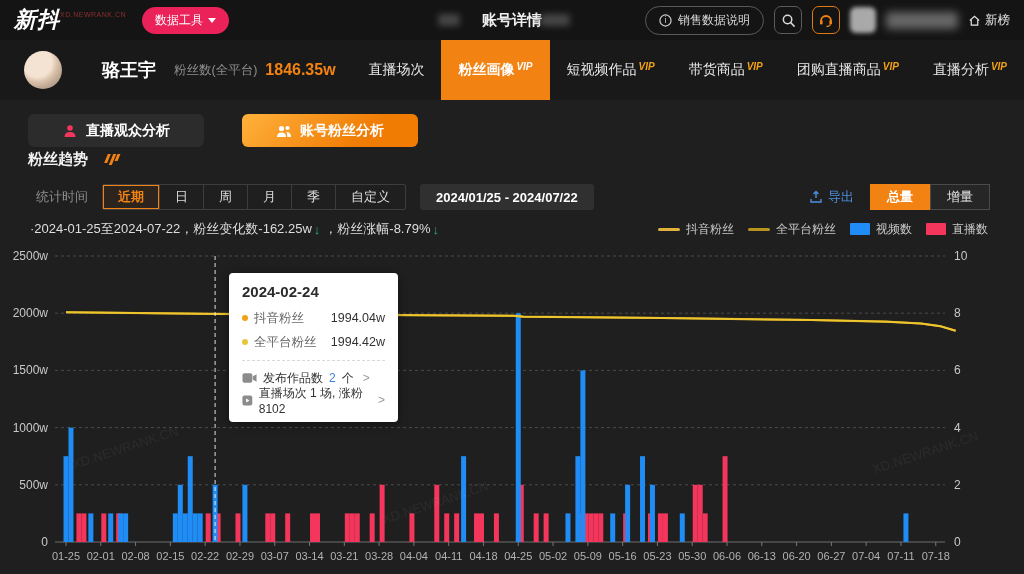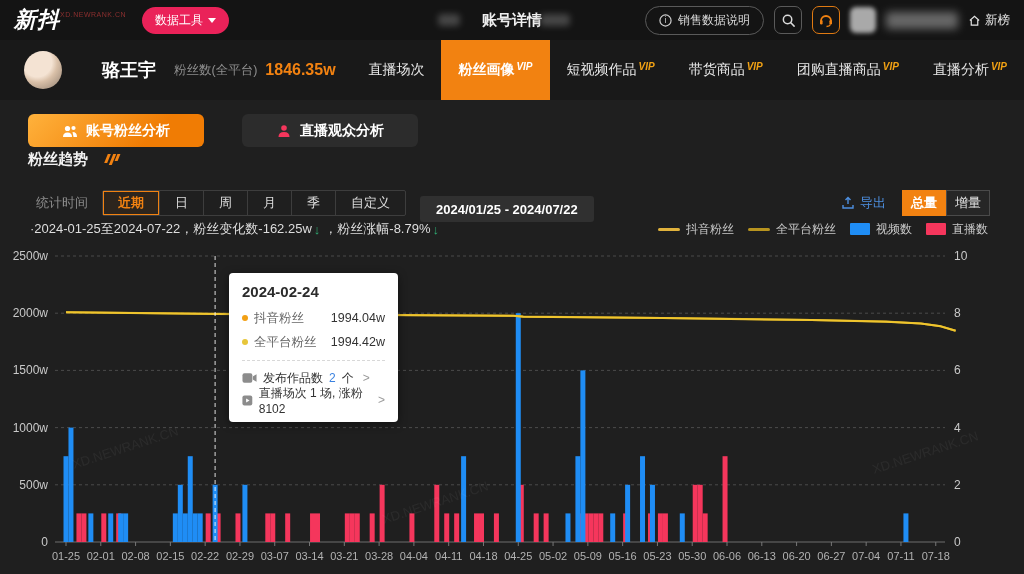--- a/index.html
+++ b/index.html
@@ -58,25 +58,25 @@
   .title-marks i:nth-child(1){height:9px;} .title-marks i:nth-child(2){height:11px;} .title-marks i:nth-child(3){height:7px;}
 
   .filter-row { position:absolute; top:84px; left:36px; right:34px; display:flex; align-items:center; }
   .filter-label { color:#8c8c8c; font-size:13px; margin-right:14px; }
   .seg { display:flex; border:1px solid #3d3d3d; border-radius:2px; height:26px; }
   .seg-opt { display:flex; align-items:center; padding:0 15px; color:#dcdcdc; font-size:13px; cursor:pointer;
     border-right:1px solid #3d3d3d; background:transparent; }
   .seg-opt:last-child { border-right:none; }
   .seg-opt.selected { color:#f28211; font-weight:bold; box-shadow:inset 0 0 0 1px #f28211; background:rgba(242,130,17,.07); }
   .date-box { margin-left:14px; height:26px; display:flex; align-items:center; padding:0 16px;
-    background:#303030; border-radius:3px; color:#fff; font-size:13px; font-weight:bold; cursor:pointer;margin-top:12px; }
+    background:#303030; border-radius:3px; color:#fff; font-size:13px; font-weight:bold; cursor:pointer; }
   .filter-right { margin-left:auto; display:flex; align-items:center; gap:16px; }
   .export-btn { display:flex; align-items:center; gap:5px; color:#4d8fe0; font-size:13px; background:none; border:none; cursor:pointer; }
   .mode-toggle { display:flex; height:26px; }
-  .mode-opt { display:flex; align-items:center; padding:0 8px; font-size:13px; cursor:pointer;
+  .mode-opt { display:flex; align-items:center; padding:0 16px; font-size:13px; cursor:pointer;
     background:#262626; color:#e5e5e5; border:1px solid #4a4a4a; }
   .mode-opt.selected { background:#f28211; color:#fff; font-weight:bold; border-color:#f28211; }
 
   .summary-row { position:absolute; top:120px; left:30px; right:36px; display:flex; align-items:center;
     color:#dedede; font-size:13px; }
   .down-arrow { color:#2fae74; font-weight:bold; margin:0 4px 0 2px; font-size:13px; }
   .legend { margin-left:auto; display:flex; align-items:center; gap:14px; }
   .legend-item { display:flex; align-items:center; gap:6px; color:#c9c9c9; font-size:12px; cursor:pointer; }
   .lg-line { width:22px; height:3px; border-radius:2px; }
   .lg-rect { width:20px; height:12px; border-radius:1px; }
@@ -175,35 +175,35 @@
         <div class="nav-item">
           <span>直播分析</span>
           <span class="vip">VIP</span>
         </div>
       </nav>
   </div>
 
   <div class="content">
 
     <div class="tabs" id="tabs">
+        <button class="tab inactive">
+          <svg width="16" height="14" viewBox="0 0 16 14">
+            <circle cx="8" cy="4" r="2.8" fill="#f5365c"></circle>
+            <path d="M2.5 13 q0-5 5.5-5 t5.5 5 Z" fill="#f5365c"></path>
+          </svg>
+          <span>直播观众分析</span>
+        </button>
         <button class="tab active">
           <svg width="16" height="14" viewBox="0 0 16 14">
             <circle cx="5.5" cy="4.5" r="2.6" fill="#ffffff"></circle>
             <path d="M1 13 q0-4.5 4.5-4.5 T10 13 Z" fill="#ffffff"></path>
             <circle cx="11.5" cy="4" r="2.1" fill="#ffffff"></circle>
             <path d="M10.5 8 q4.5 0 4.5 5 H11.5" fill="#ffffff"></path>
           </svg>
           <span>账号粉丝分析</span>
-        </button>
-        <button class="tab inactive">
-          <svg width="16" height="14" viewBox="0 0 16 14">
-            <circle cx="8" cy="4" r="2.8" fill="#f5365c"></circle>
-            <path d="M2.5 13 q0-5 5.5-5 t5.5 5 Z" fill="#f5365c"></path>
-          </svg>
-          <span>直播观众分析</span>
         </button>
       </div>
 
     <div class="section-title">
       <span>粉丝趋势</span>
       <span class="title-marks">
           <i></i>
           <i></i>
           <i></i>
         </span>

